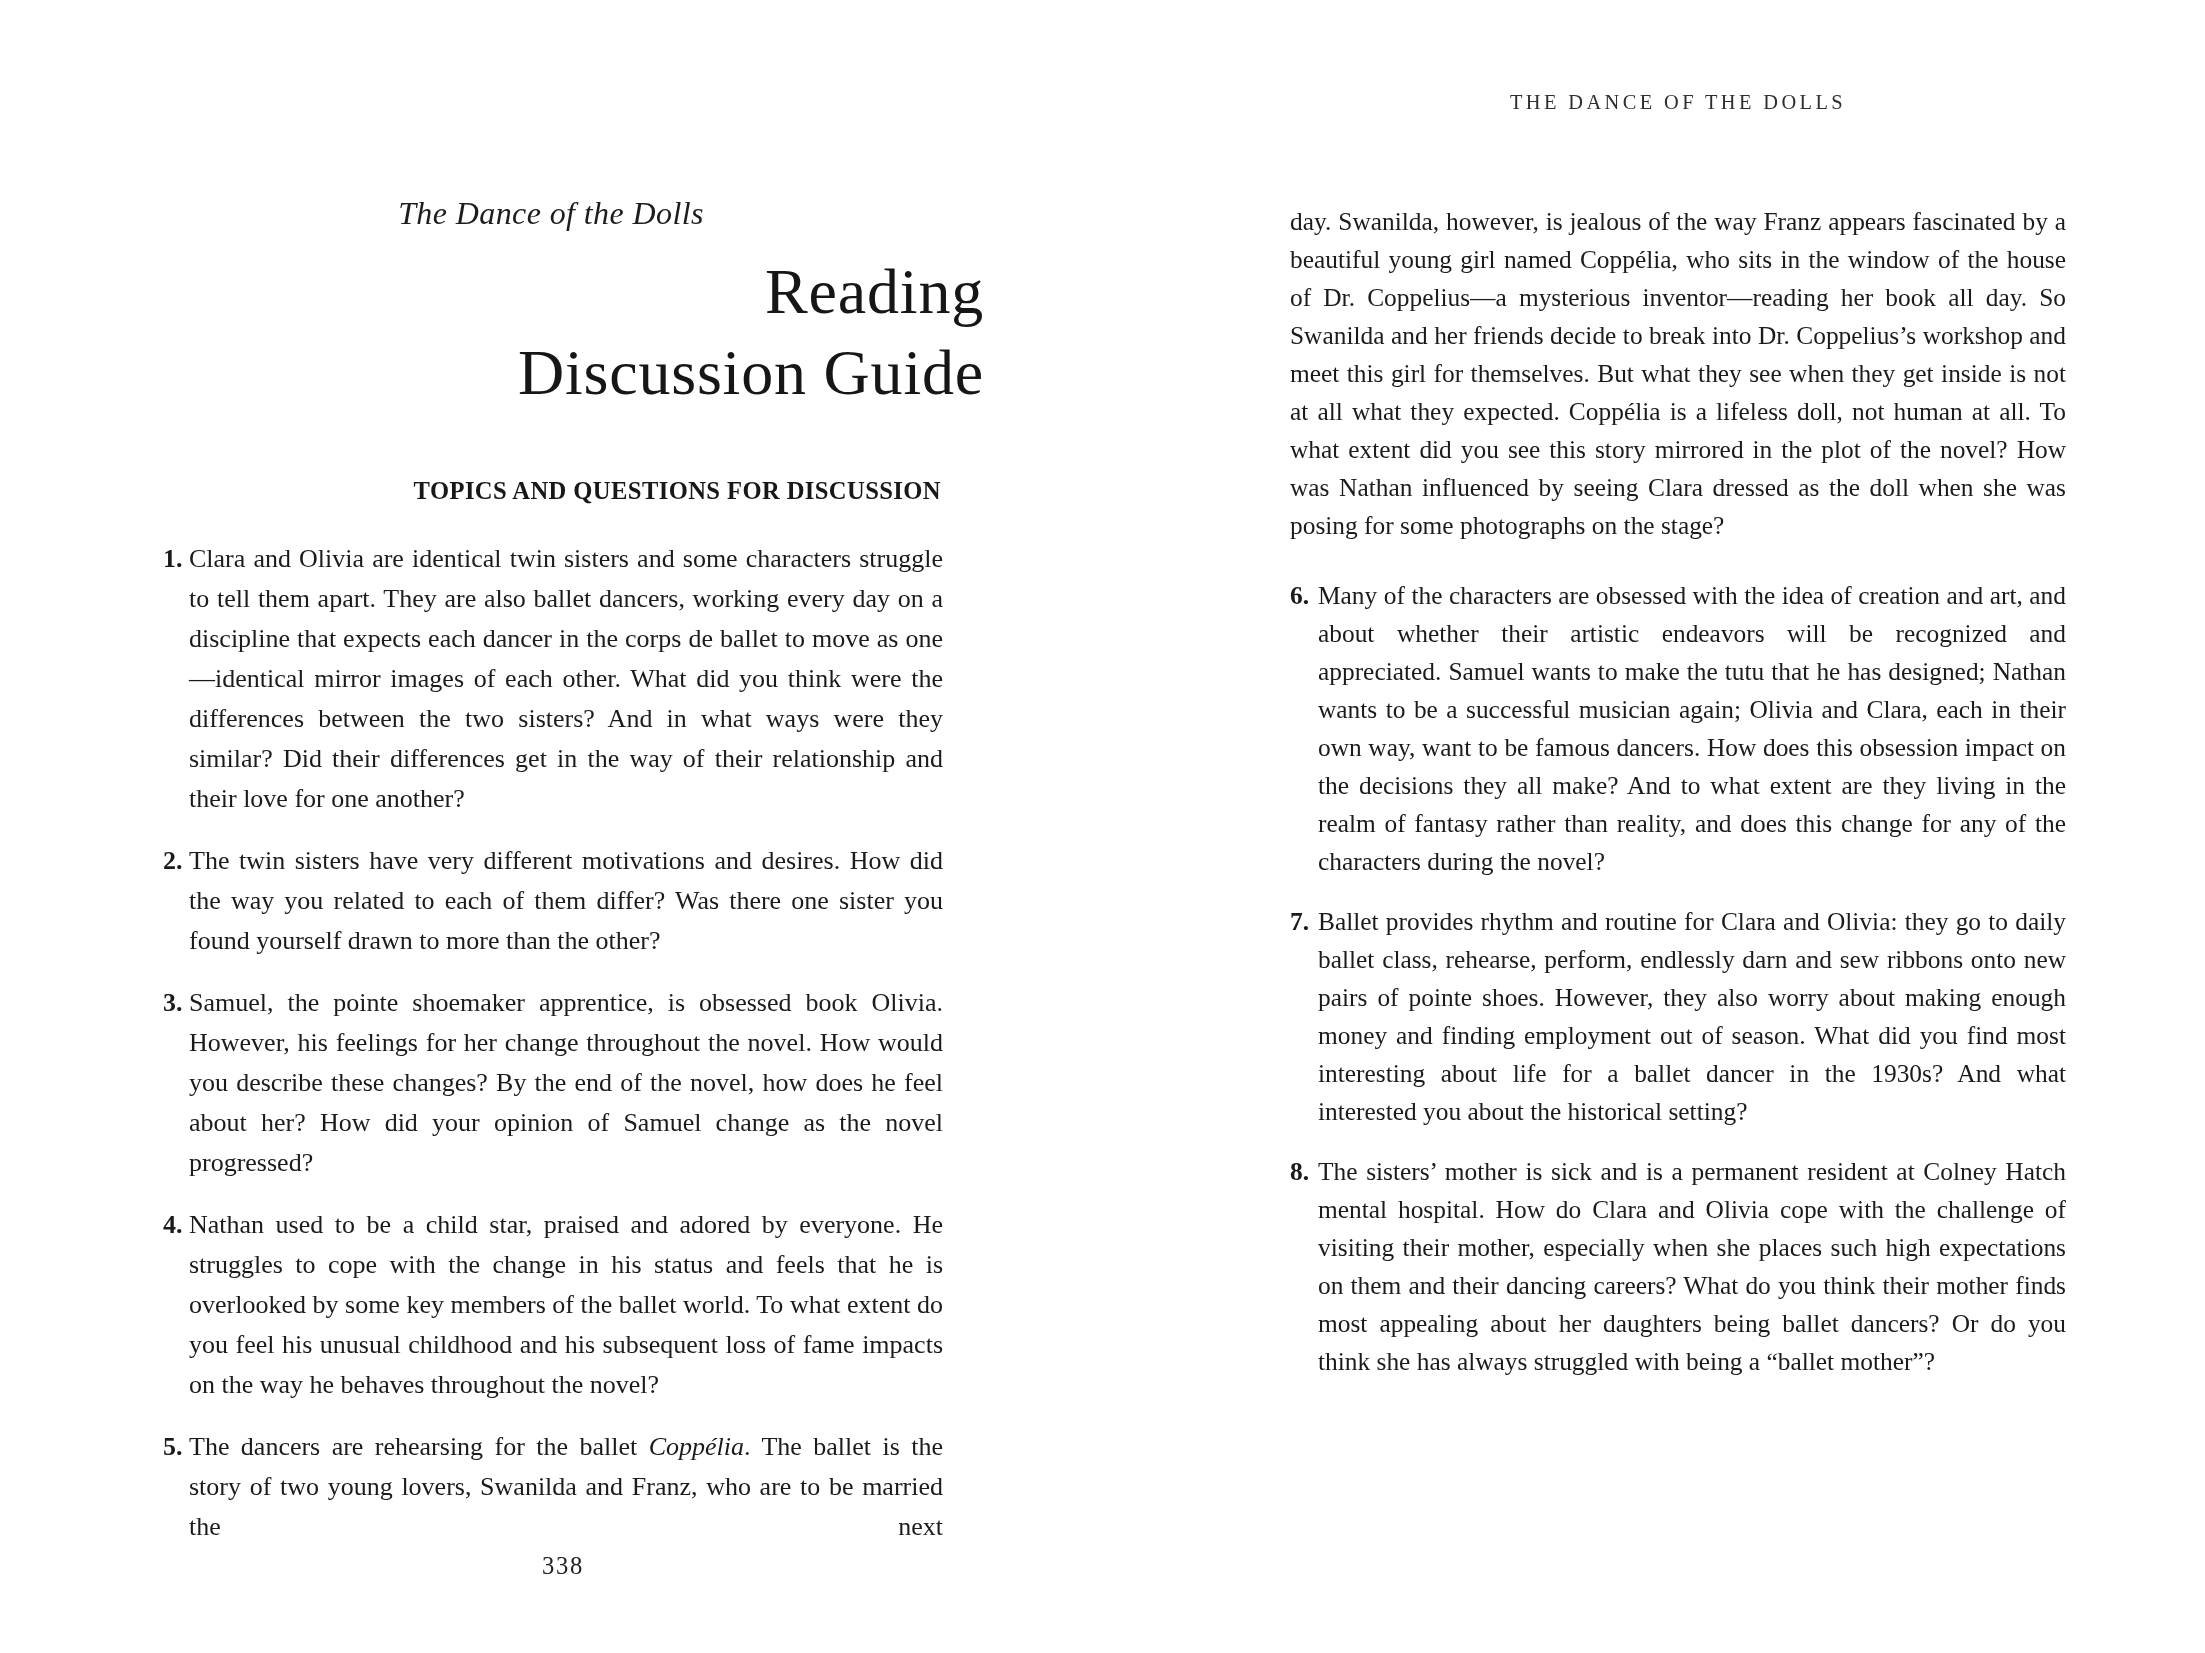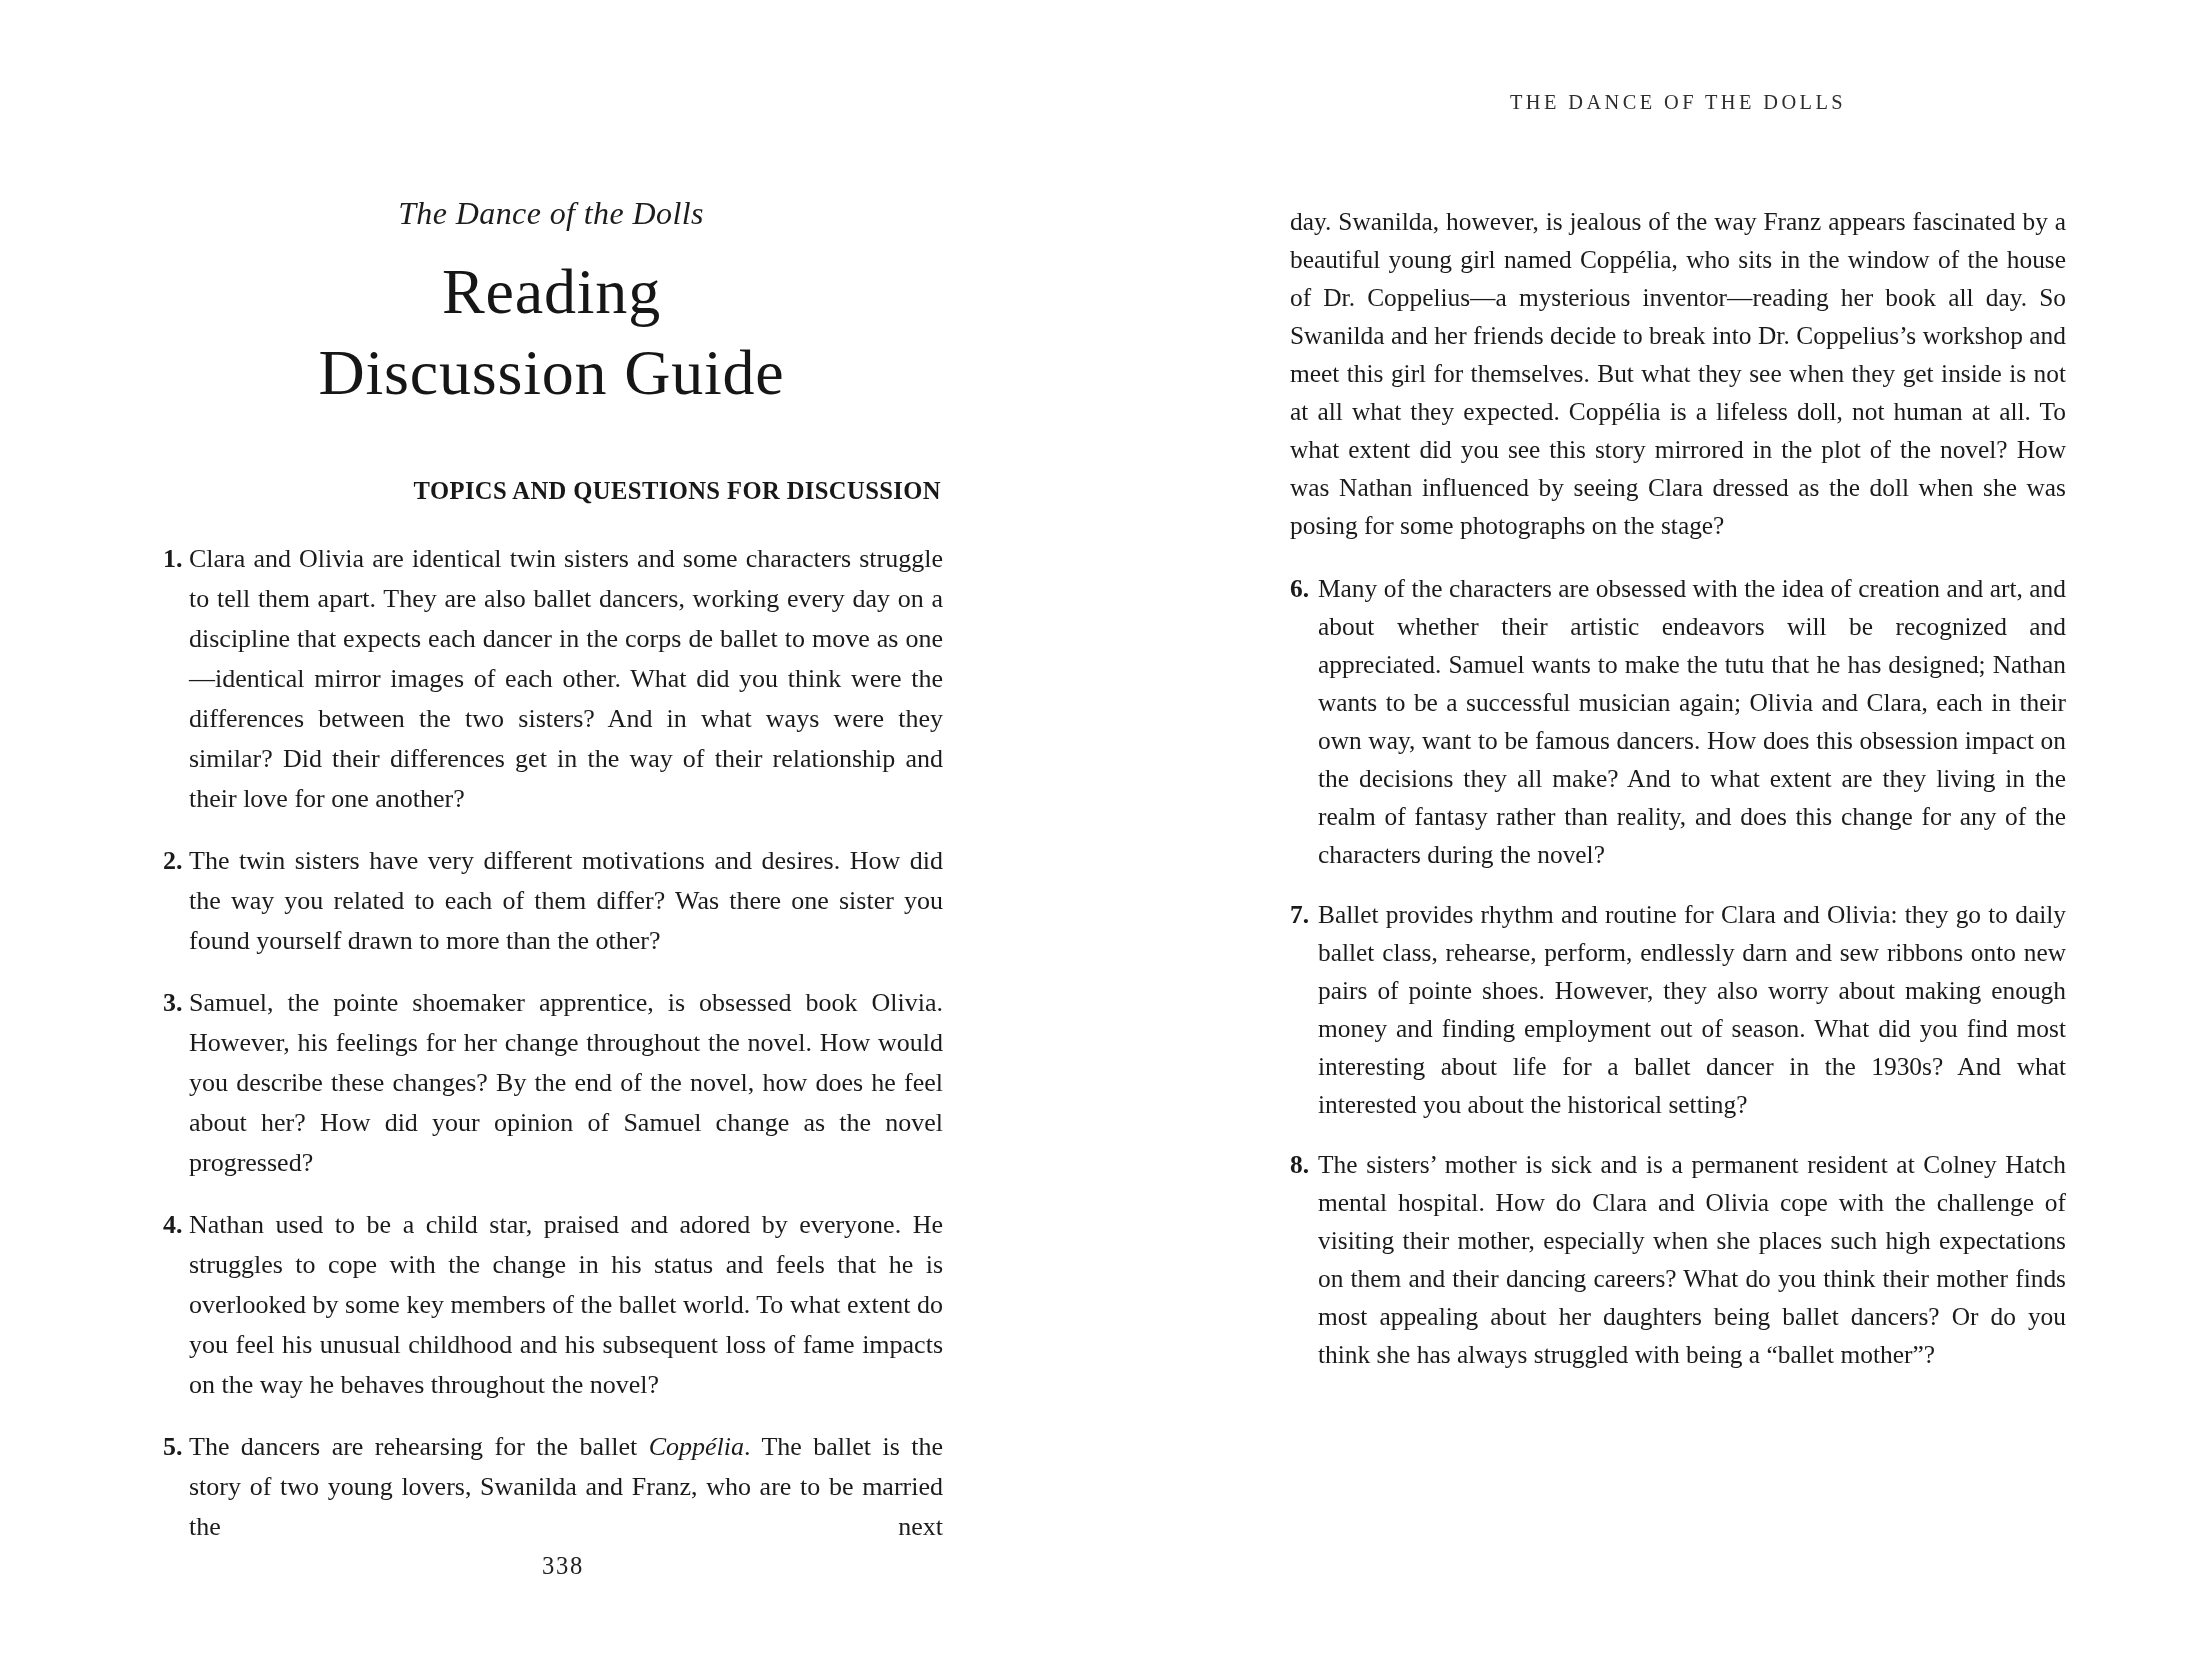--- a/index.html
+++ b/index.html
@@ -20,21 +20,21 @@
   .page.right { left: 1103px; width: 1103px; }
 
   
   .book-title {
     position: absolute; top: 195px; left: 161px; width: 780px;
     text-align: center; font-style: italic;
     font-size: 32px; letter-spacing: 0.4px; color: #1d1d1d;
   }
   .display-title {
     position: absolute; top: 251px; left: 119px; width: 865px;
-    text-align: center; font-size: 64px; line-height: 81px;
+    text-align: right; font-size: 64px; line-height: 81px;
     letter-spacing: 0.8px; font-weight: 400; color: #161616;
   }
   .section-heading {
     position: absolute; top: 477px; left: 161px; width: 780px;
     text-align: right; font-weight: 700; font-size: 24.6px;
     letter-spacing: 0.4px; color: #181818;
   }
 
   .q-list {
     list-style: none; margin: 0; padding: 0;
@@ -58,21 +58,21 @@
   
   .running-header {
     position: absolute; top: 91px; left: 187px; width: 776px;
     text-align: center; font-size: 20.4px; letter-spacing: 3.4px;
     color: #2e2e2e; font-weight: 400;
   }
   .right-column {
     position: absolute; top: 202px; left: 187px; width: 776px;
     font-size: 25.4px; line-height: 38px; text-align: justify;
   }
-  .right-column .cont { margin: 0 0 25px 0; }
+  .right-column .cont { margin: 0 0 32px 0; }
   .right-column .q-item { padding-left: 28px; }
 </style>
 </head>
 <body>
 
 <div class="spread">
 
   <div class="page left">
 
     <div class="book-title">The Dance of the Dolls</div>

